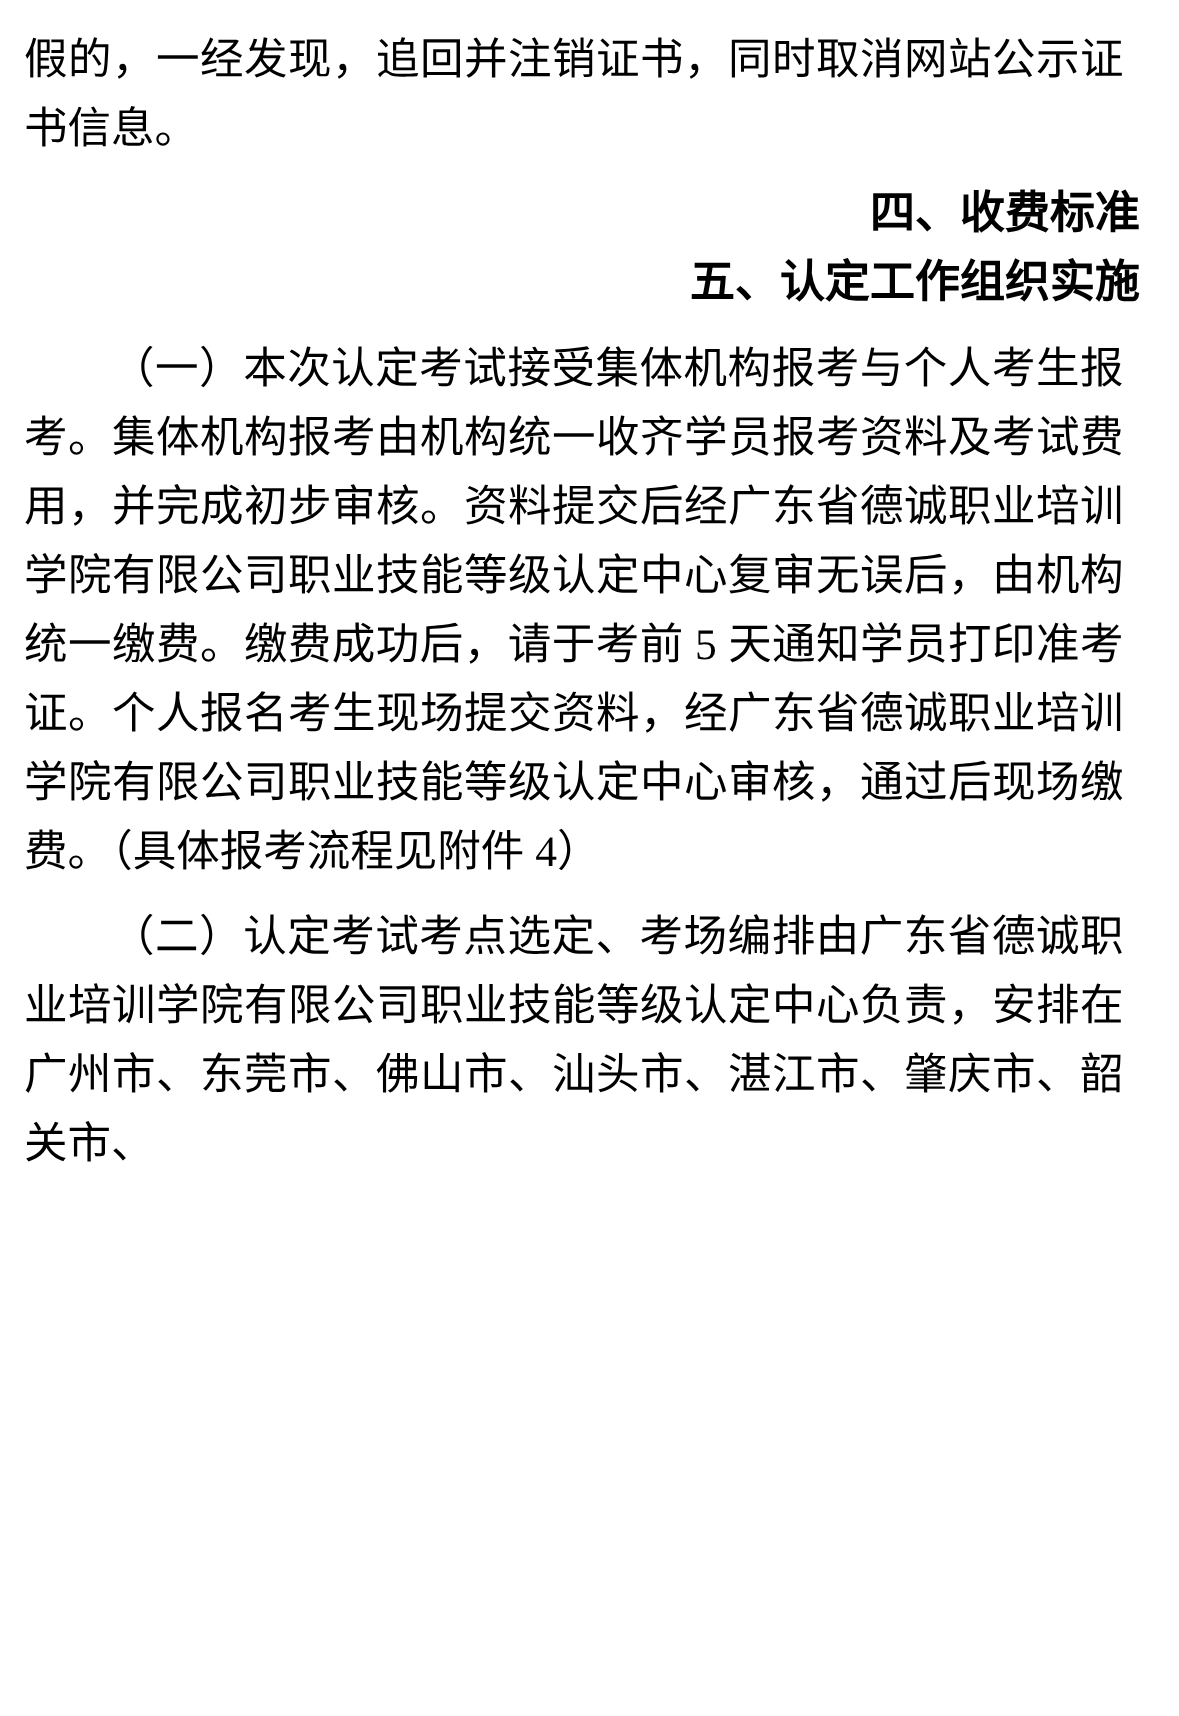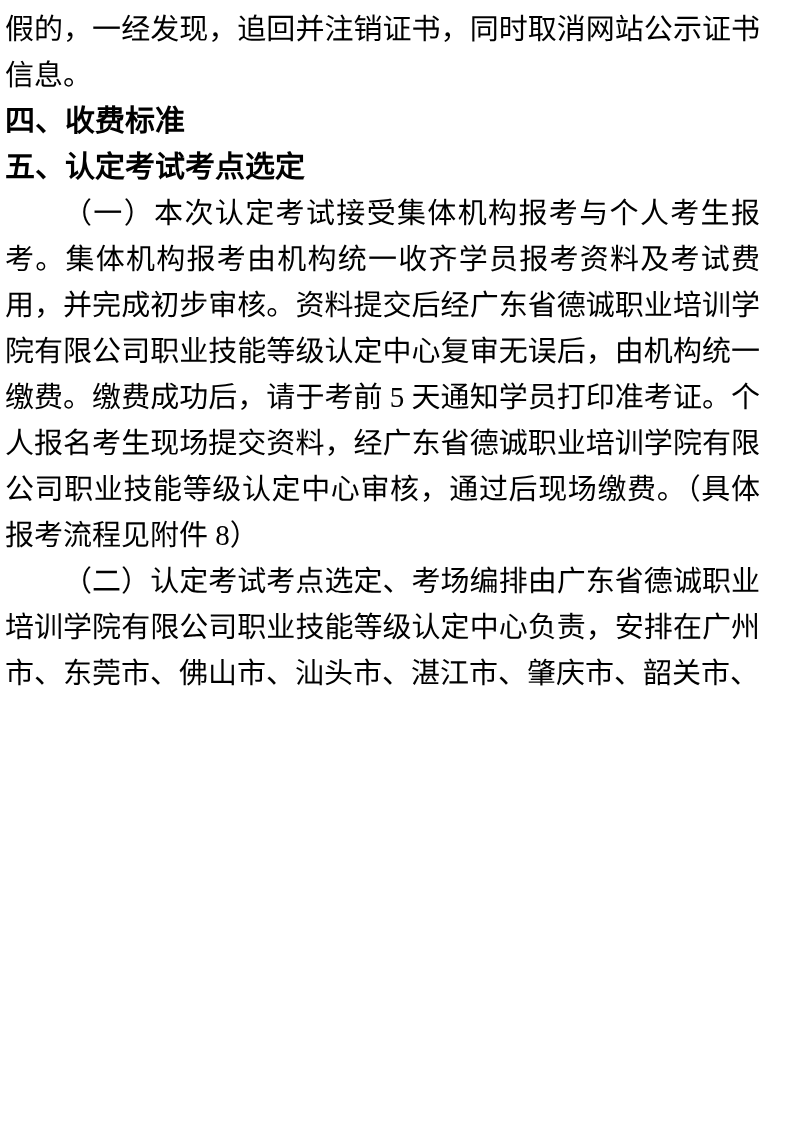--- a/index.html
+++ b/index.html
@@ -20,44 +20,44 @@
     padding: 6px 26px 0 5px;
     background: #ffffff;
     color: #000000;
     font-family: "Liberation Serif", "DejaVu Serif", serif;
     font-size: 29px;
     line-height: 46px;
     text-align: justify;
     letter-spacing: 0px;
   }
   .para {
-    margin: 0;
+    margin: 11px;
     text-indent: 2em;
     font-weight: normal;
   }
   .para.no-indent {
     text-indent: 0;
   }
   .heading {
     margin: 0;
     font-size: 30px;
     line-height: 46px;
     font-weight: bold;
     text-indent: 0;
-    text-align: left;
+    text-align: right;
   }
 </style>
 </head>
 <body>
 
 <div class="page">
   <p class="para no-indent">假的，一经发现，追回并注销证书，同时取消网站公示证书信息。</p>
 
 
   <h2 class="heading">四、收费标准</h2>
 
 
-  <h2 class="heading">五、认定考试考点选定</h2>
+  <h2 class="heading">五、认定工作组织实施</h2>
 
-  <p class="para">（一）本次认定考试接受集体机构报考与个人考生报考。集体机构报考由机构统一收齐学员报考资料及考试费用，并完成初步审核。资料提交后经广东省德诚职业培训学院有限公司职业技能等级认定中心复审无误后，由机构统一缴费。缴费成功后，请于考前 5 天通知学员打印准考证。个人报名考生现场提交资料，经广东省德诚职业培训学院有限公司职业技能等级认定中心审核，通过后现场缴费。（具体报考流程见附件 8）</p>
+  <p class="para">（一）本次认定考试接受集体机构报考与个人考生报考。集体机构报考由机构统一收齐学员报考资料及考试费用，并完成初步审核。资料提交后经广东省德诚职业培训学院有限公司职业技能等级认定中心复审无误后，由机构统一缴费。缴费成功后，请于考前 5 天通知学员打印准考证。个人报名考生现场提交资料，经广东省德诚职业培训学院有限公司职业技能等级认定中心审核，通过后现场缴费。（具体报考流程见附件 4）</p>
 
   <p class="para">（二）认定考试考点选定、考场编排由广东省德诚职业培训学院有限公司职业技能等级认定中心负责，安排在广州市、东莞市、佛山市、汕头市、湛江市、肇庆市、韶关市、</p>
 </div>
 
 </body></html>

